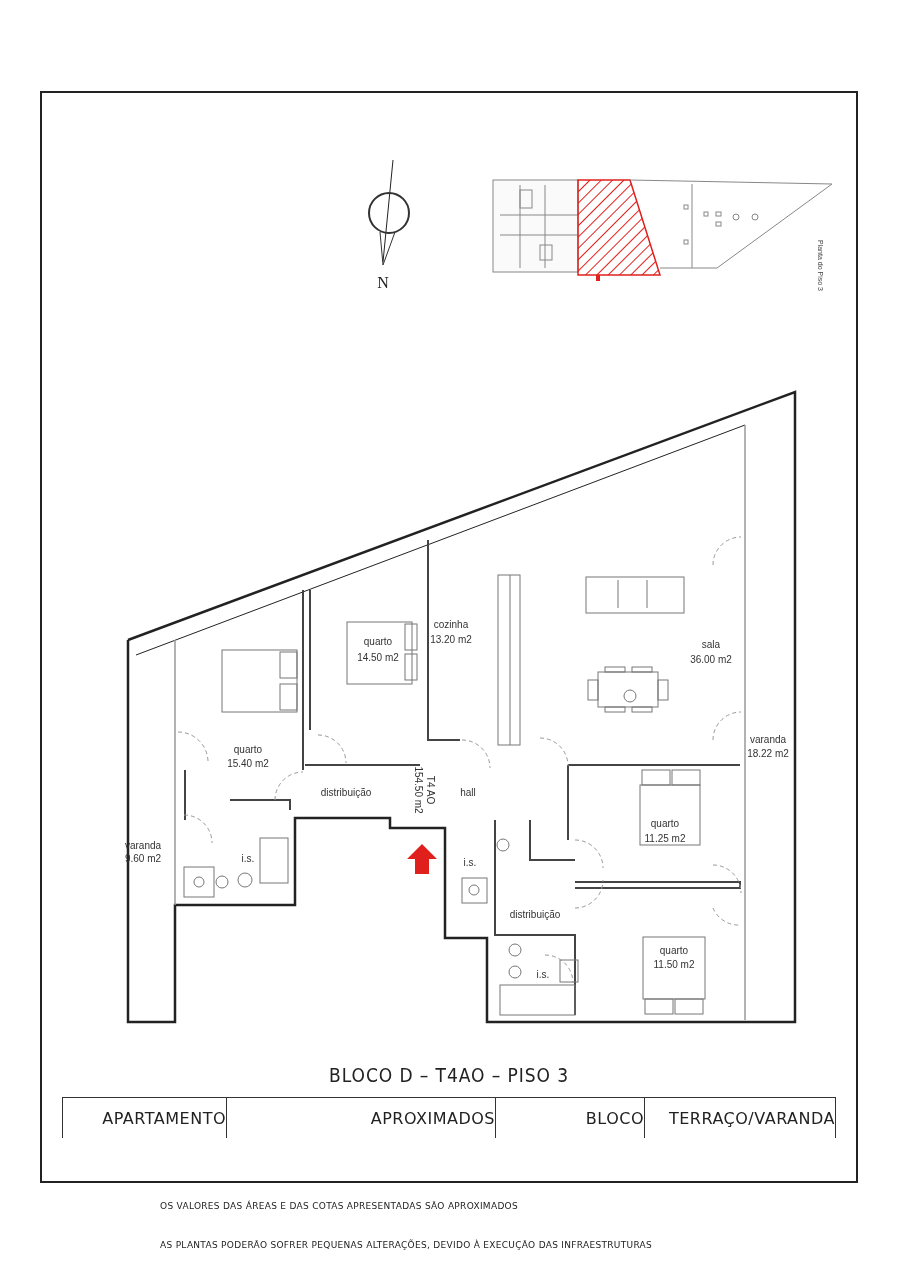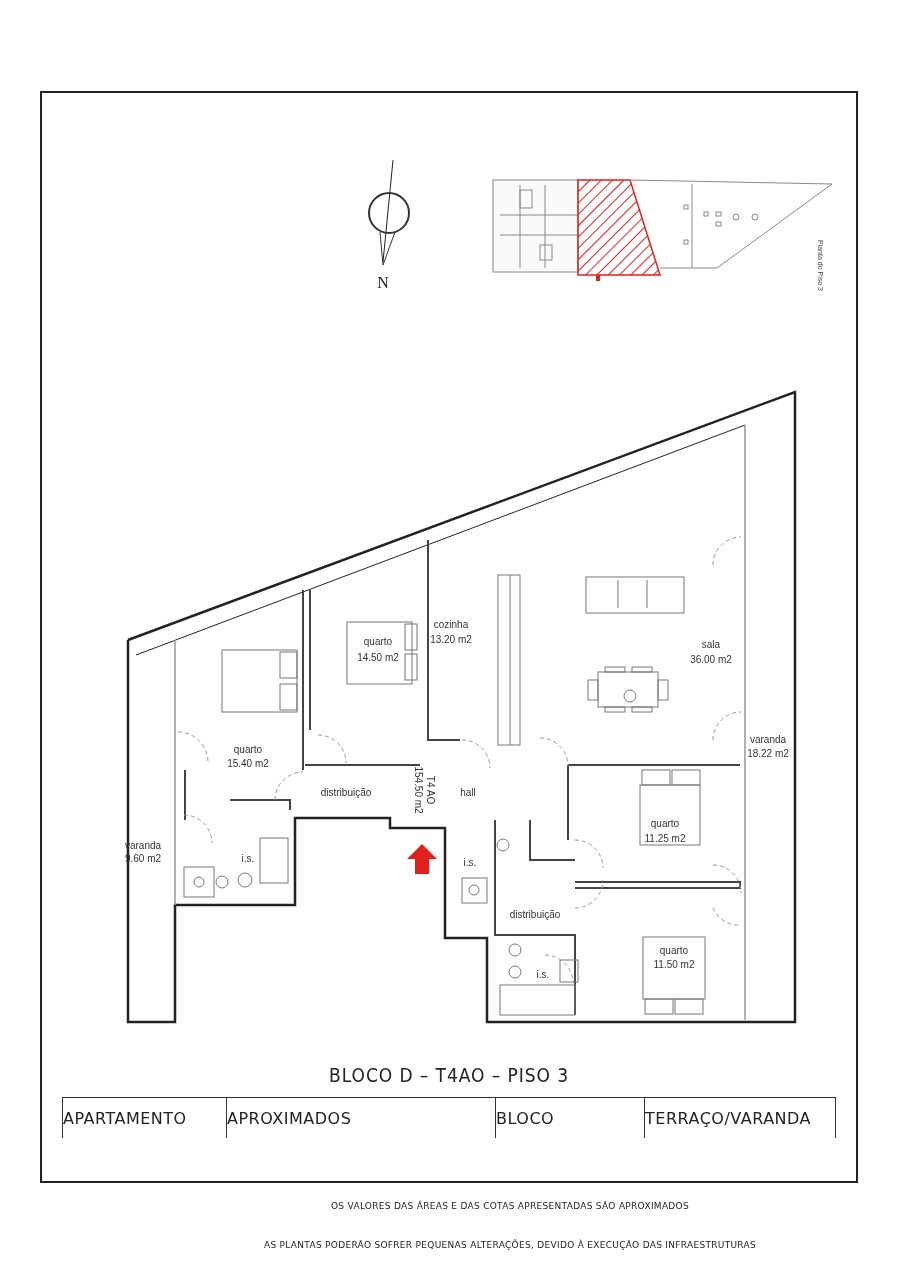--- a/index.html
+++ b/index.html
@@ -2,23 +2,23 @@
 <html><head>
 <meta charset="utf-8">
 <style>
   html,body{margin:0;padding:0;background:#fff;}
   body{width:900px;height:1274px;position:relative;overflow:hidden;font-family:"Liberation Sans",sans-serif;color:#222;}
   .frame{position:absolute;left:40px;top:91px;width:818px;height:1092px;border:2px solid #222;box-sizing:border-box;}
   svg.plan{position:absolute;left:0;top:0;}
   .rlabel{font-family:"Liberation Sans",sans-serif;font-size:10px;fill:#333;text-anchor:middle;}
   .title{position:absolute;left:42px;top:1064px;width:814px;text-align:center;font-family:"DejaVu Sans",sans-serif;font-size:19px;letter-spacing:1px;color:#222;font-weight:normal;transform:scaleX(0.9);}
   table.spec{position:absolute;left:62px;top:1097px;width:774px;border-collapse:collapse;font-family:"DejaVu Sans",sans-serif;font-size:16px;color:#222;}
-  table.spec td{border:1.5px solid #333;text-align:left;height:40px;padding:0;letter-spacing:0.5px;}
+  table.spec td{border:1.5px solid #333;text-align:right;height:40px;padding:0;letter-spacing:0.5px;}
   table.spec tr:last-child td{border-bottom:none;}
-  .note{position:absolute;right:40px;width:700px;text-align:center;font-family:"DejaVu Sans",sans-serif;font-size:9px;letter-spacing:0.3px;color:#222;}
+  .note{position:absolute;right:40px;width:700px;text-align:left;font-family:"DejaVu Sans",sans-serif;font-size:9px;letter-spacing:0.3px;color:#222;}
   .vert{position:absolute;font-size:8px;color:#444;transform:rotate(90deg);transform-origin:left top;white-space:nowrap;}
 </style>
 </head>
 <body>
 
 <div class="frame"></div>
 
 <svg class="plan" width="900" height="1274" viewBox="0 0 900 1274">
   <defs>
     <pattern id="hatch" width="8" height="8" patternUnits="userSpaceOnUse" patternTransform="rotate(45)">

